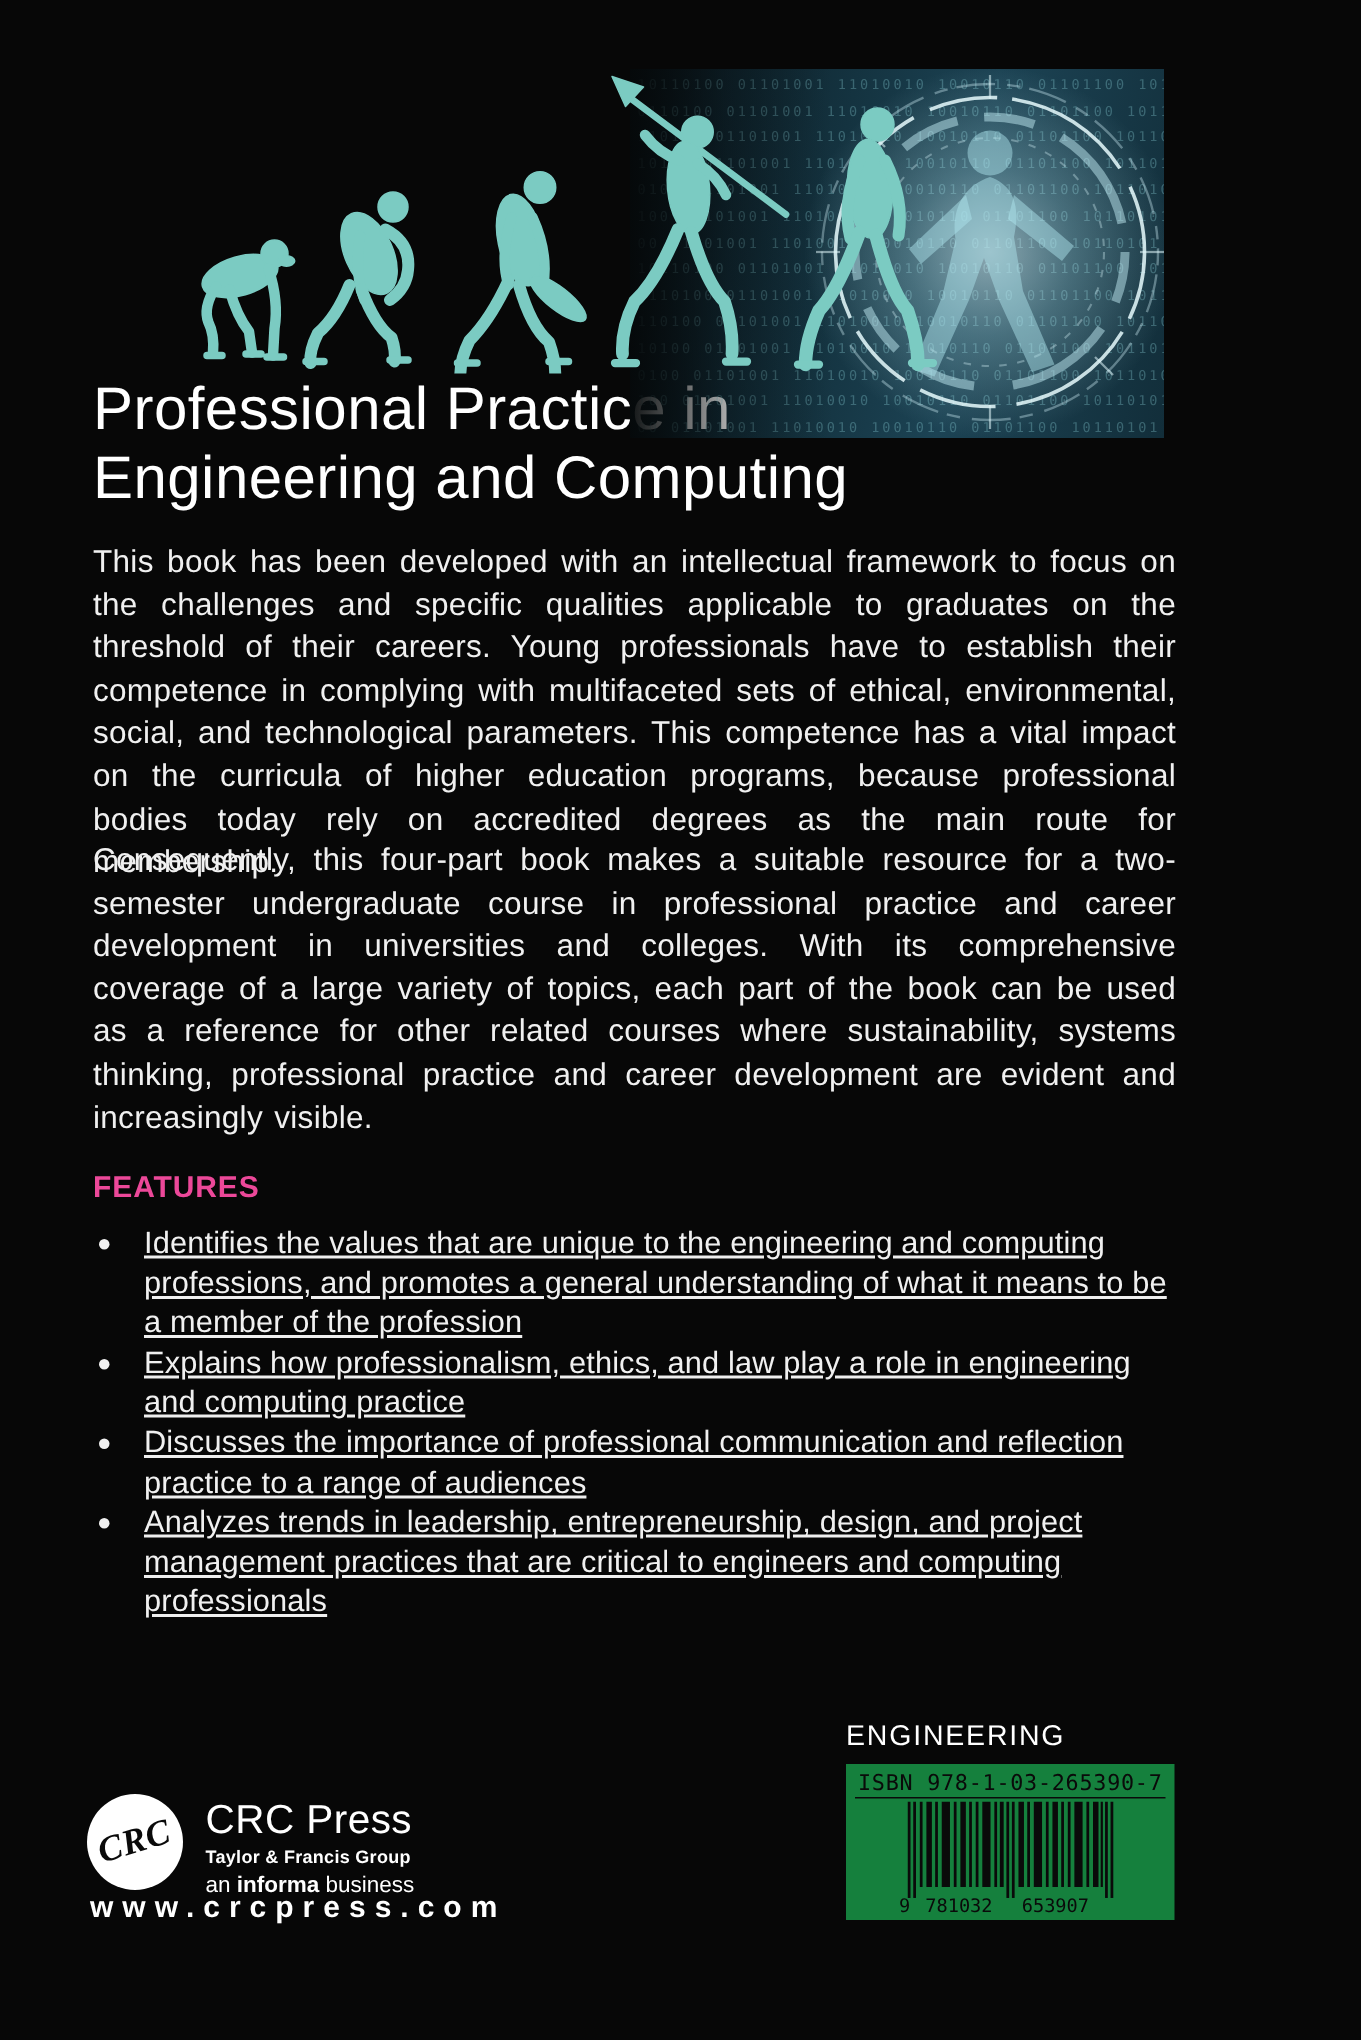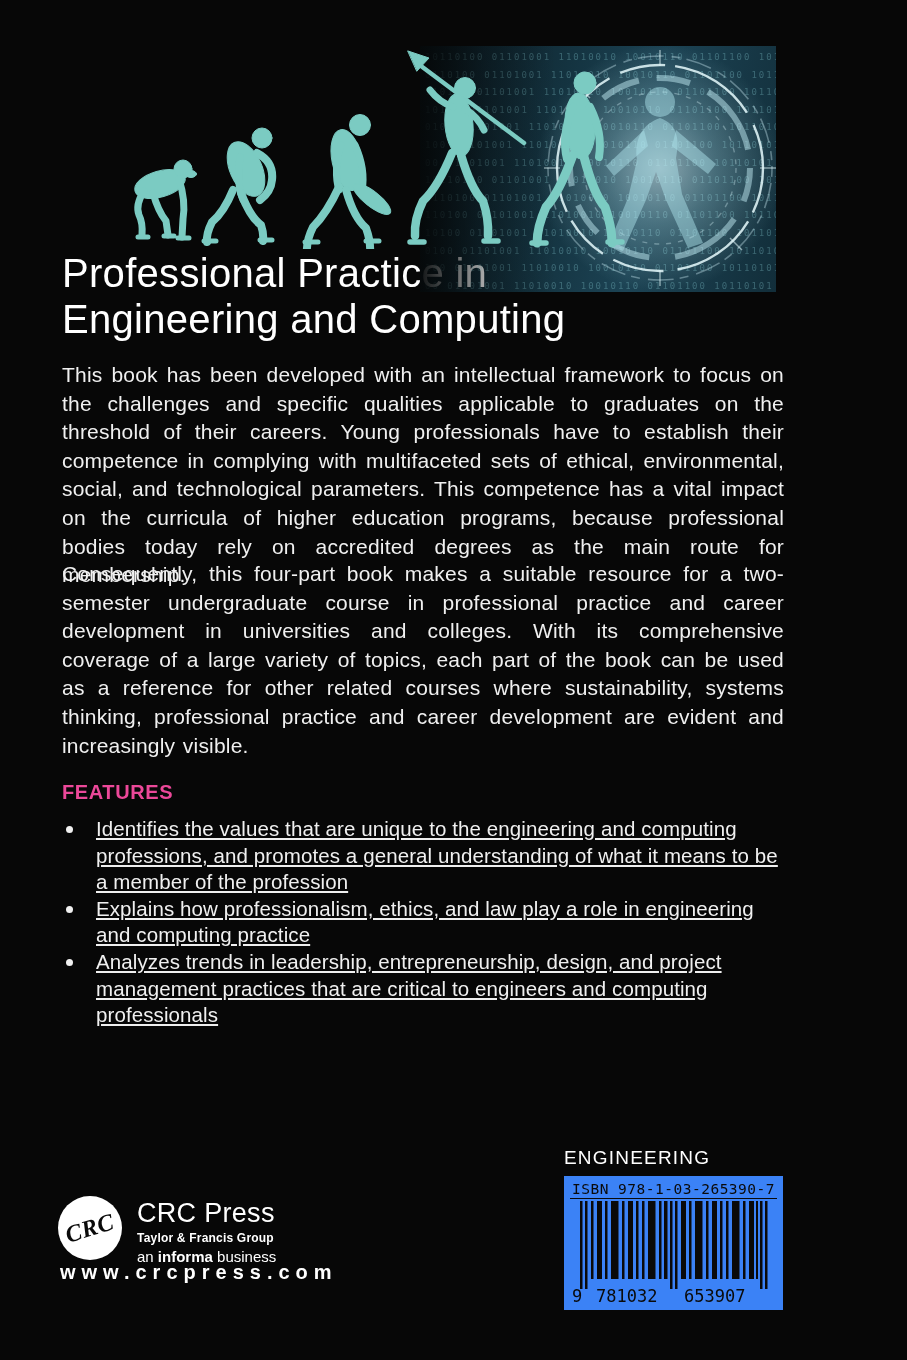--- a/index.html
+++ b/index.html
@@ -52,22 +52,22 @@
     flex:0 0 auto; width:7px; height:7px; border-radius:50%;
     background:#f0f0f0; margin:10px 23px 0 4px;
   }
   .bullet-text { font-size:20.5px; line-height:26.6px; color:#f0f0f0; max-width:694px; letter-spacing:.1px; }
   
   .category {
     position:absolute; left:564px; top:1147px;
     font-size:19px; letter-spacing:1.2px; color:#ffffff; font-weight:400;
   }
   .barcode-box {
-    position:absolute; left:564px; top:1176px; width:219px; height:134px;
-    background:#3b82f6; display:flex; flex-direction:column; align-items:center;
+    position:absolute; left:564px; top:1176px; width:219px; height:104px;
+    background:#15803d; display:flex; flex-direction:column; align-items:center;
     padding:5px 7px 3px;
   }
   .isbn-line {
     font-family:"DejaVu Sans Mono", monospace; font-size:14.5px; color:#0a0a0a;
     letter-spacing:.5px; border-bottom:1.5px solid #0a0a0a; padding:0 2px 1px; white-space:nowrap;
   }
   .bars-svg { width:203px; height:104px; margin-top:2px; }
   
   .logo-row { position:absolute; left:58px; top:1196px; display:flex; align-items:flex-start; }
   .crc-circle {
@@ -215,20 +215,24 @@
 
   <div class="features-heading">FEATURES</div>
   <ul class="features-list">
     <li>
       <span class="bullet-dot"></span>
       <span class="bullet-text">Identifies the values that are unique to the engineering and computing professions, and promotes a general understanding of what it means to be a member of the profession</span>
     </li>
     <li>
       <span class="bullet-dot"></span>
       <span class="bullet-text">Explains how professionalism, ethics, and law play a role in engineering and computing practice</span>
+    </li>
+    <li>
+      <span class="bullet-dot"></span>
+      <span class="bullet-text">Discusses the importance of professional communication and reflection practice to a range of audiences</span>
     </li>
     <li>
       <span class="bullet-dot"></span>
       <span class="bullet-text">Analyzes trends in leadership, entrepreneurship, design, and project management practices that are critical to engineers and computing professionals</span>
     </li>
   </ul>
 
   <div class="category">ENGINEERING</div>
 
   <div class="barcode-box">

